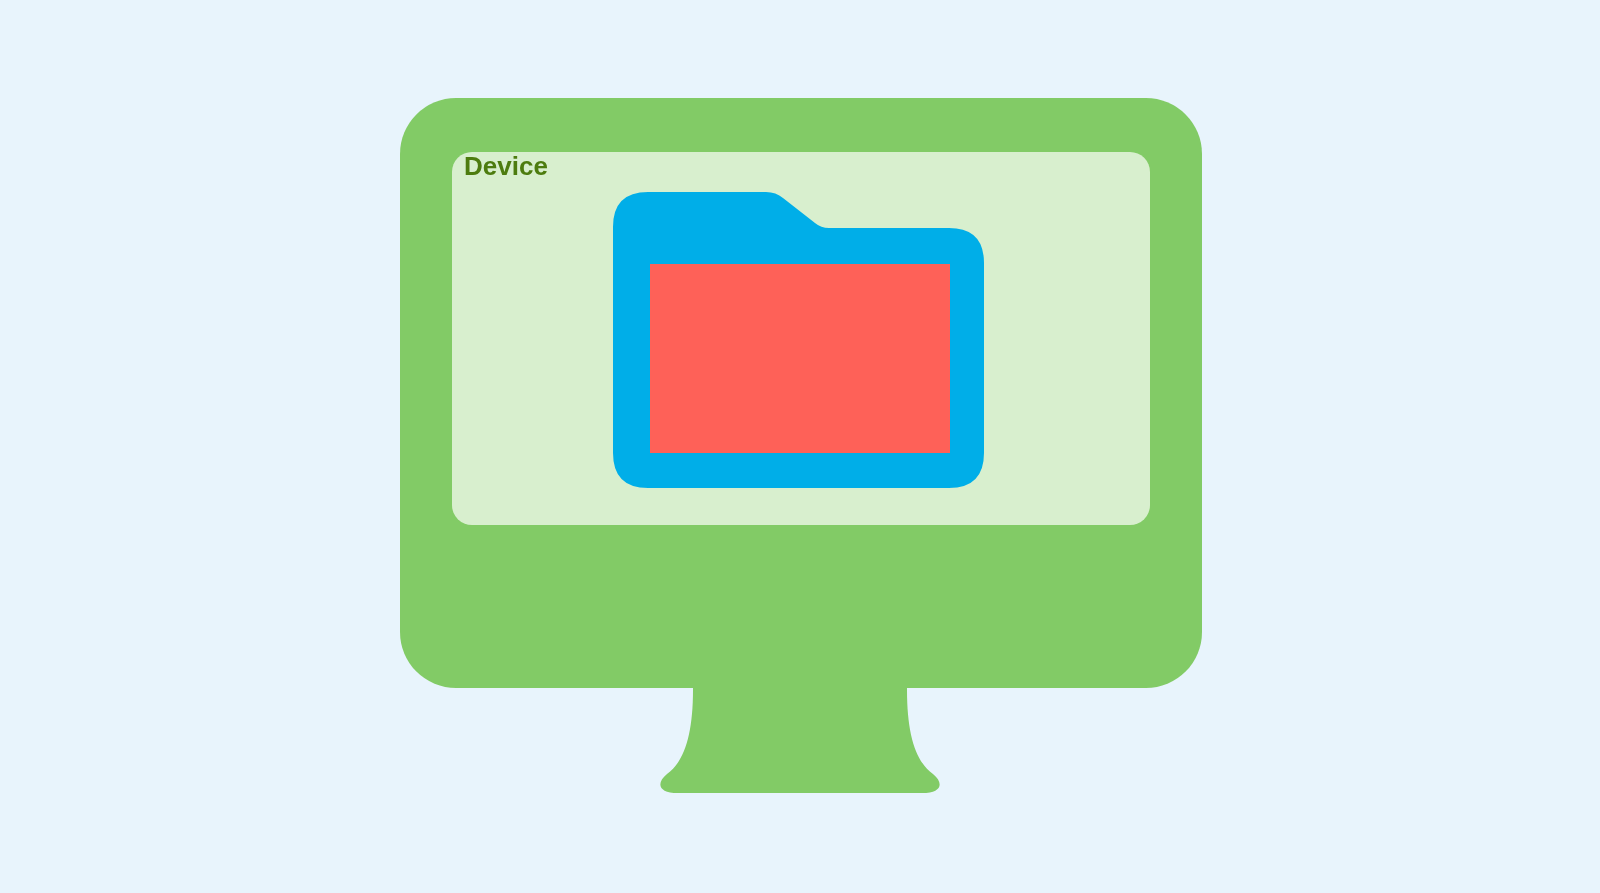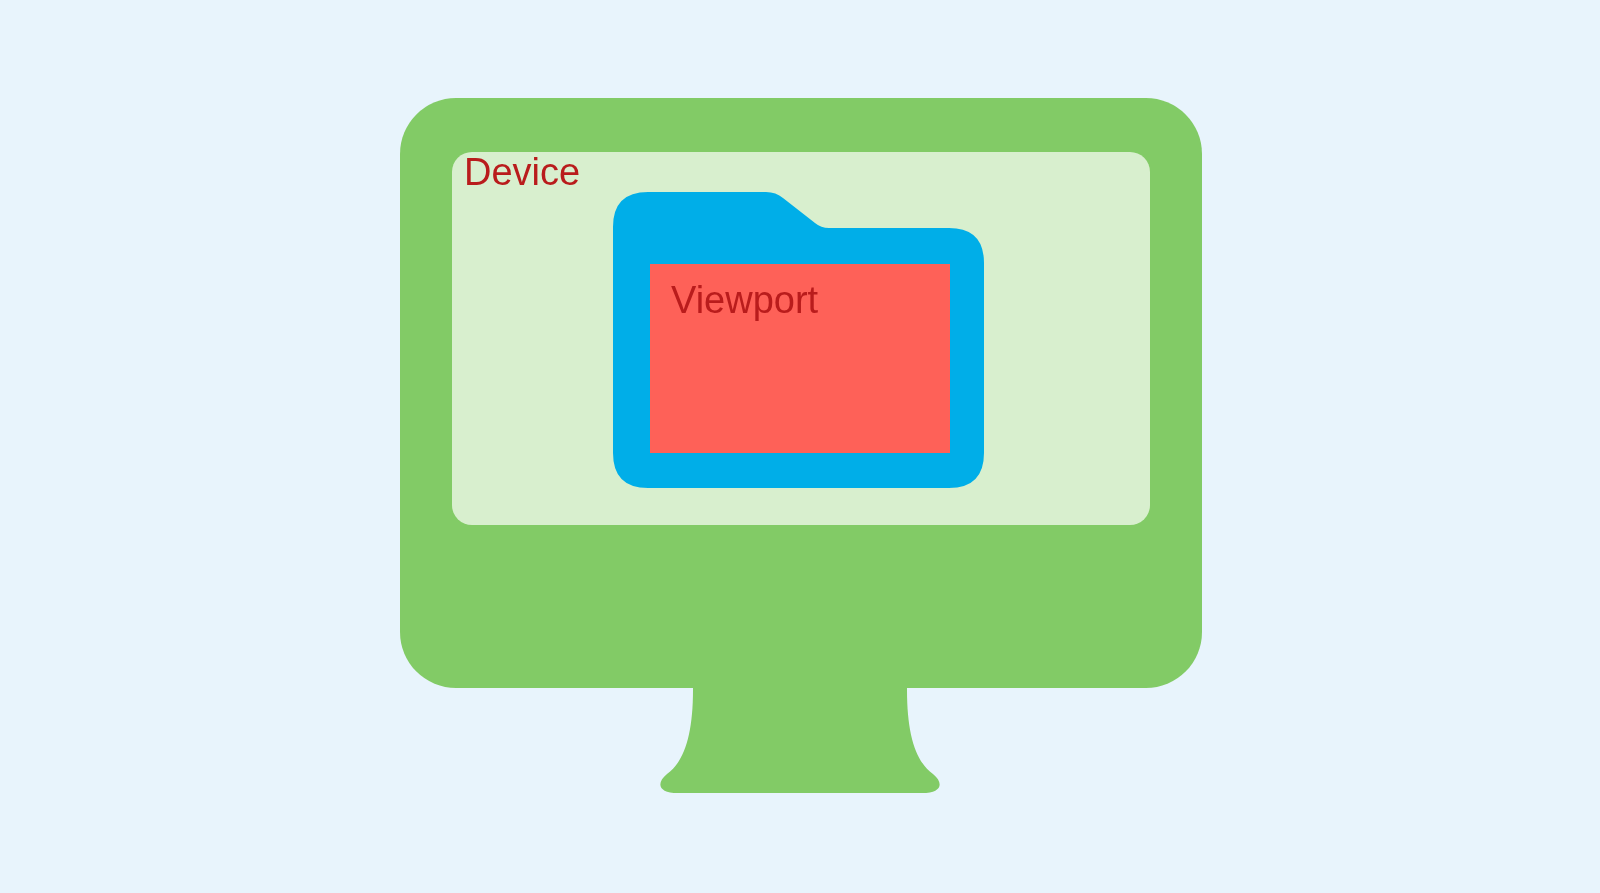--- a/index.html
+++ b/index.html
@@ -18,24 +18,24 @@
   .canvas svg {
     position: absolute;
     left: 0;
     top: 0;
     width: 1600px;
     height: 893px;
     display: block;
   }
   .shape-label {
     position: absolute;
-    font-size: 38px;
-    font-weight: 400;
+    font-size: 26px;
+    font-weight: 700;
     line-height: 1;
-    color: #b91c1c;
+    color: #4d7c0f;
     letter-spacing: 0px;
     white-space: nowrap;
     user-select: none;
   }
   .label-device   { left: 464px; top: 153px; }
   .label-browser  { left: 643px; top: 215px; }
   .label-viewport { left: 671px; top: 281px; }
 </style>
 </head>
 <body>
@@ -71,15 +71,14 @@
              L 648,488
              Q 613,488 613,453
              Z" fill="#00AEE8"></path>
 
     <rect x="650" y="264" width="300" height="189" fill="#FE6158"></rect>
   </svg>
 
   <div class="shape-label label-device">Device</div>
 
 
-  <div class="shape-label label-viewport">Viewport</div>
 
 </div>
 
 </body></html>

